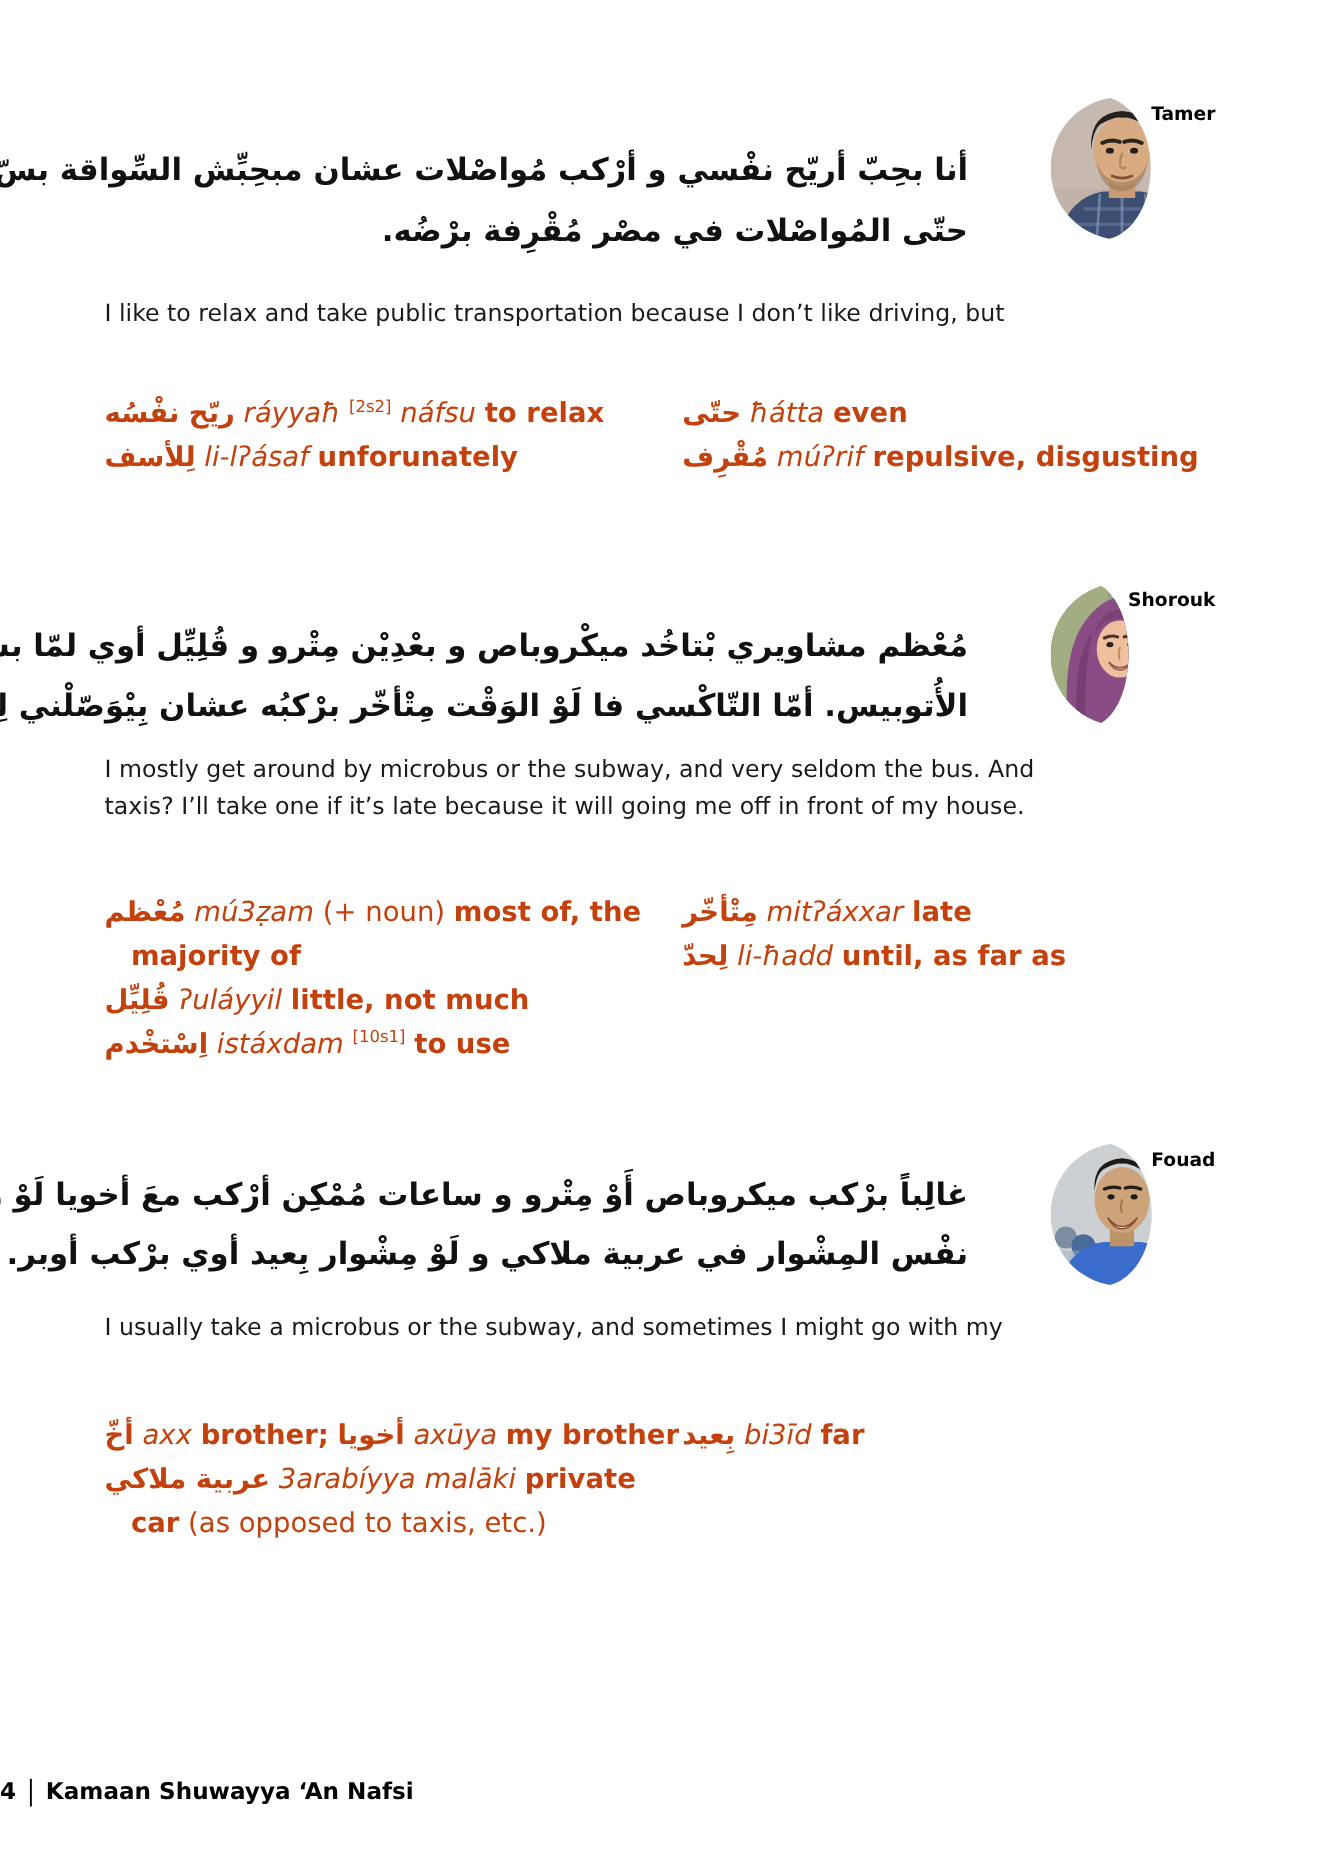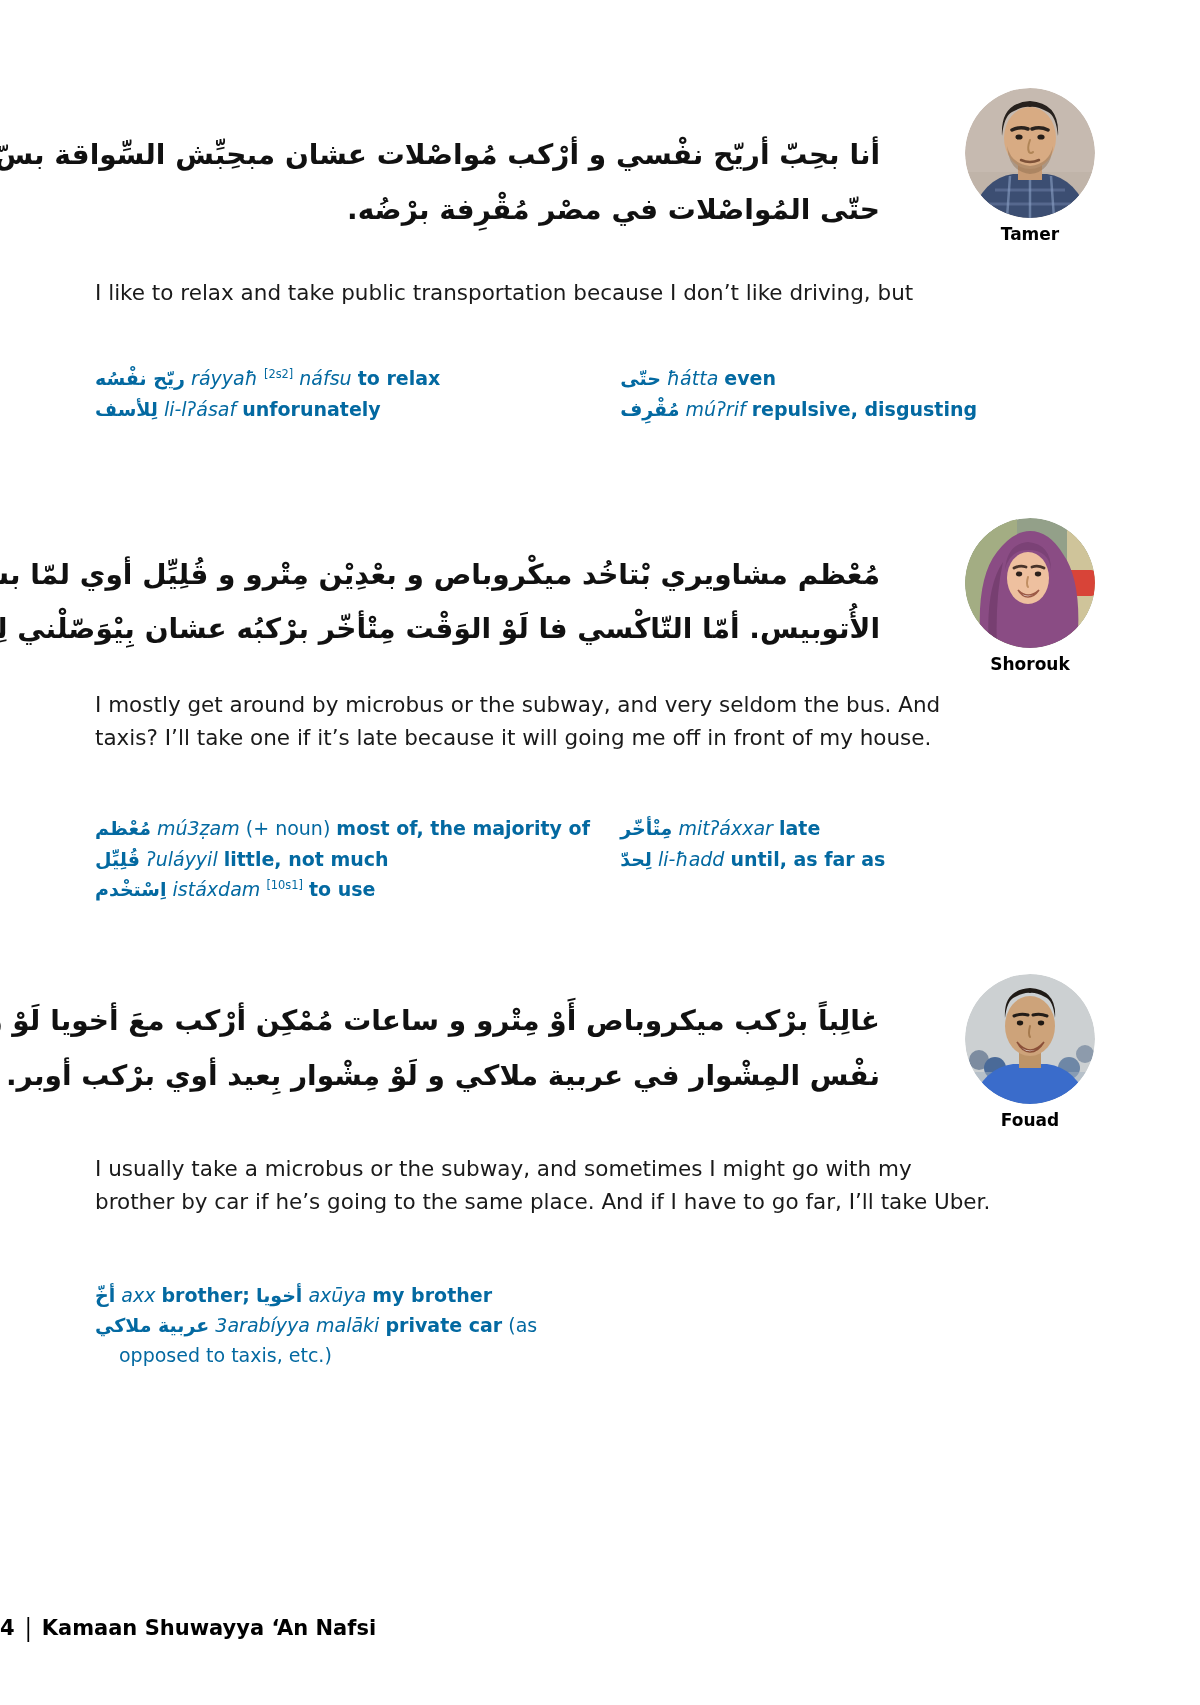--- a/index.html
+++ b/index.html
@@ -18,37 +18,37 @@
   .arabic-block {
     flex:1 1 auto; min-width:0;
     direction:rtl; text-align:right;
     font-weight:700; font-size:28px; line-height:1.95;
     color:#111111;
   }
   .s1 .arabic-block { padding-top:40px; }
   .s2 .arabic-block { padding-top:30px; }
   .s3 .arabic-block { padding-top:20px; }
   .arabic-line { white-space:nowrap; }
-  .avatar-col { flex:0 0 150px; width:150px; display:flex; flex-direction:column; align-items:center; }
+  .avatar-col { flex:0 0 150px; width:150px; display:flex; flex-direction:row; align-items:flex-start; }
   .avatar { width:130px; height:130px; border-radius:50%; overflow:hidden; }
   .avatar svg { display:block; }
   .speaker-name { margin-top:6px; font-weight:700; font-size:17px; color:#000; }
   .translation { font-size:21.5px; line-height:1.54; color:#1a1a1a; }
   .s1 .translation { margin-top:32px; }
   .s2 .translation { margin-top:14px; }
   .s3 .translation { margin-top:22px; }
   .translation-line { white-space:nowrap; }
   .vocab-grid { display:grid; grid-template-columns:52% 48%; }
   .s1 .vocab-grid { margin-top:54px; }
   .s2 .vocab-grid { margin-top:59px; }
   .s3 .vocab-grid { margin-top:61px; }
   .vocab-entry {
-    font-size:19px; line-height:1.6;
+    font-size:25px; line-height:1.6;
     padding-left:24px; text-indent:-24px;
-    color:#0369a1;
+    color:#c2410c;
   }
   .seg-ar { font-weight:700; }
   .seg-it { font-style:italic; }
   .seg-b  { font-weight:700; }
   sup.seg-sup { font-size:60%; }
   .seg-pl { }
   .section-2 { margin-top:94px; }
   .section-3 { margin-top:70px; }
   .footer {
     position:absolute; left:0; right:0; bottom:65px;
@@ -193,26 +193,28 @@
               <path d="M65 52 q-2 8 0 11" stroke="#a67a4e" stroke-width="2" fill="none" stroke-linecap="round"></path>
               <path d="M52 68 Q65 84 79 68 Q73 78 65 78 Q57 78 52 68 Z" fill="#ffffff" stroke="#8a4f38" stroke-width="1.5"></path>
             </g>
           </svg>
         </div>
         <div class="speaker-name">Fouad</div>
       </div>
     </div>
     <div class="translation">
       <div class="translation-line">I usually take a microbus or the subway, and sometimes I might go with my</div>
-      <div class="translation-line">brother by car if he’s going to the same place. And if I have to go far, I’ll take Uber.</div>
     </div>
     <div class="vocab-grid">
       <div class="vocab-col">
           <div class="vocab-entry"><span class="seg-ar" dir="rtl">أخّ</span> <span class="seg-it">axx</span> <span class="seg-b">brother;</span> <span class="seg-ar" dir="rtl">أخويا</span> <span class="seg-it">axūya</span> <span class="seg-b">my brother</span></div>
           <div class="vocab-entry"><span class="seg-ar" dir="rtl">عربية ملاكي</span> <span class="seg-it">3arabíyya malāki</span> <span class="seg-b">private car</span> <span class="seg-pl">(as opposed to taxis, etc.)</span></div>
+        </div>
+      <div class="vocab-col">
+          <div class="vocab-entry"><span class="seg-ar" dir="rtl">بِعيد</span> <span class="seg-it">bi3īd</span> <span class="seg-b">far</span></div>
         </div>
     </div>
   </section>
 
   <div class="footer">
     <span>4</span><span class="sep">|</span><span>Kamaan Shuwayya ‘An Nafsi</span>
   </div>
 
 </div>
 

